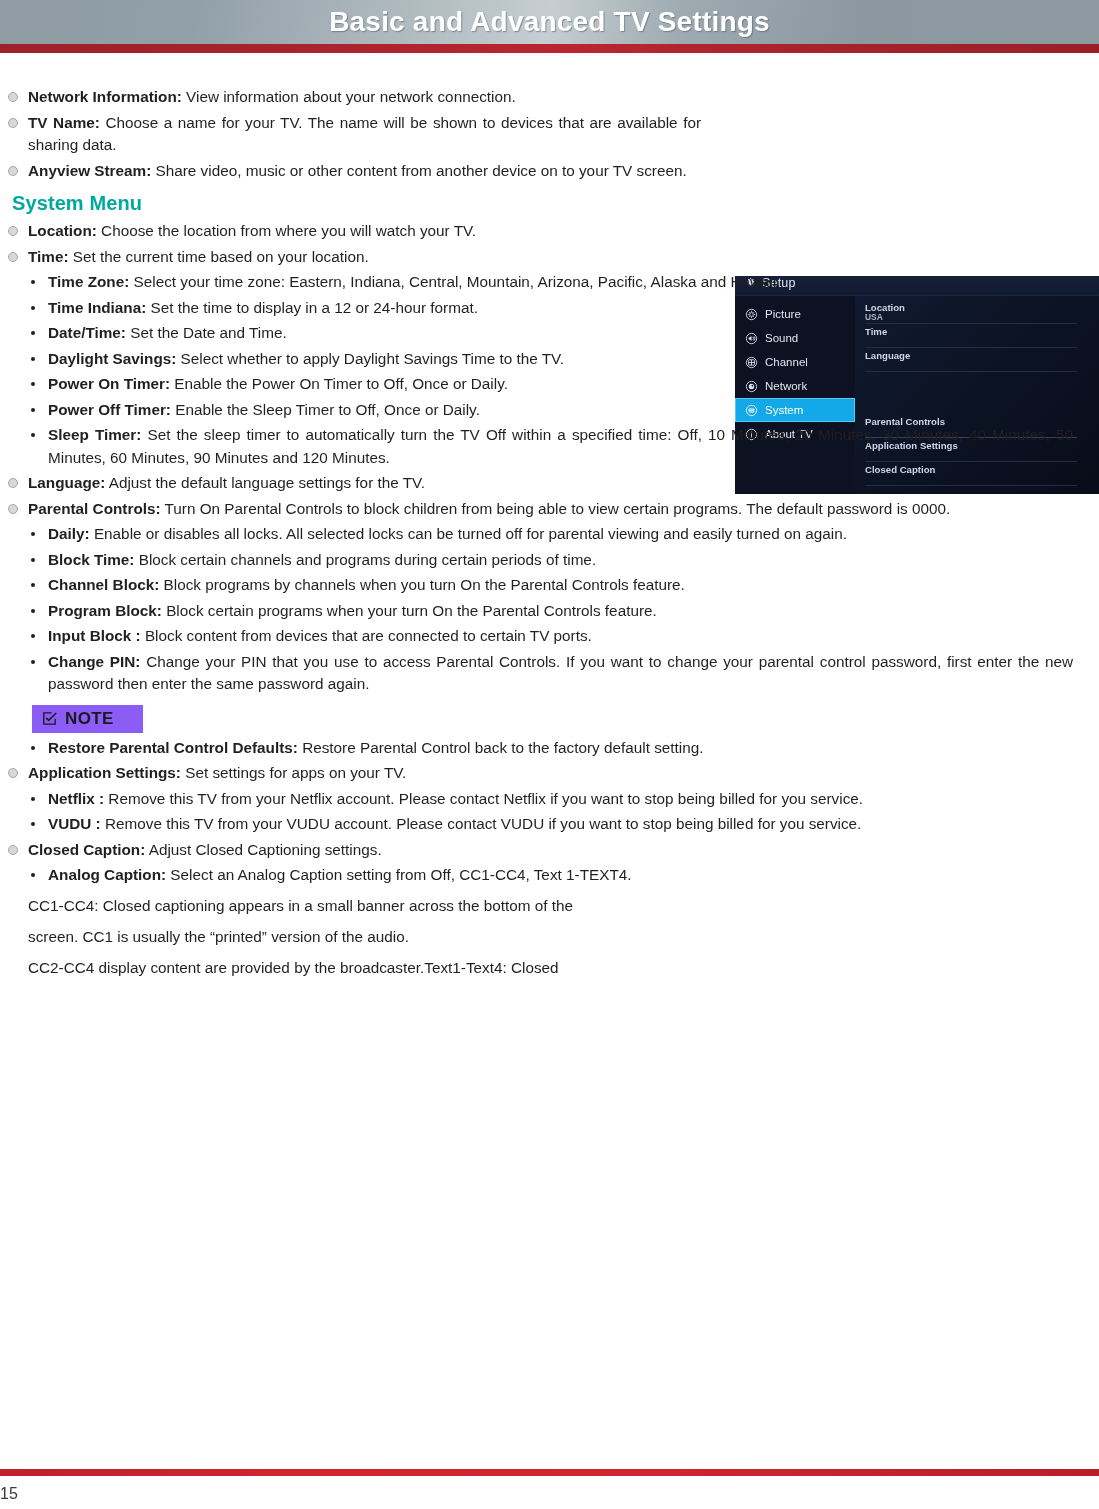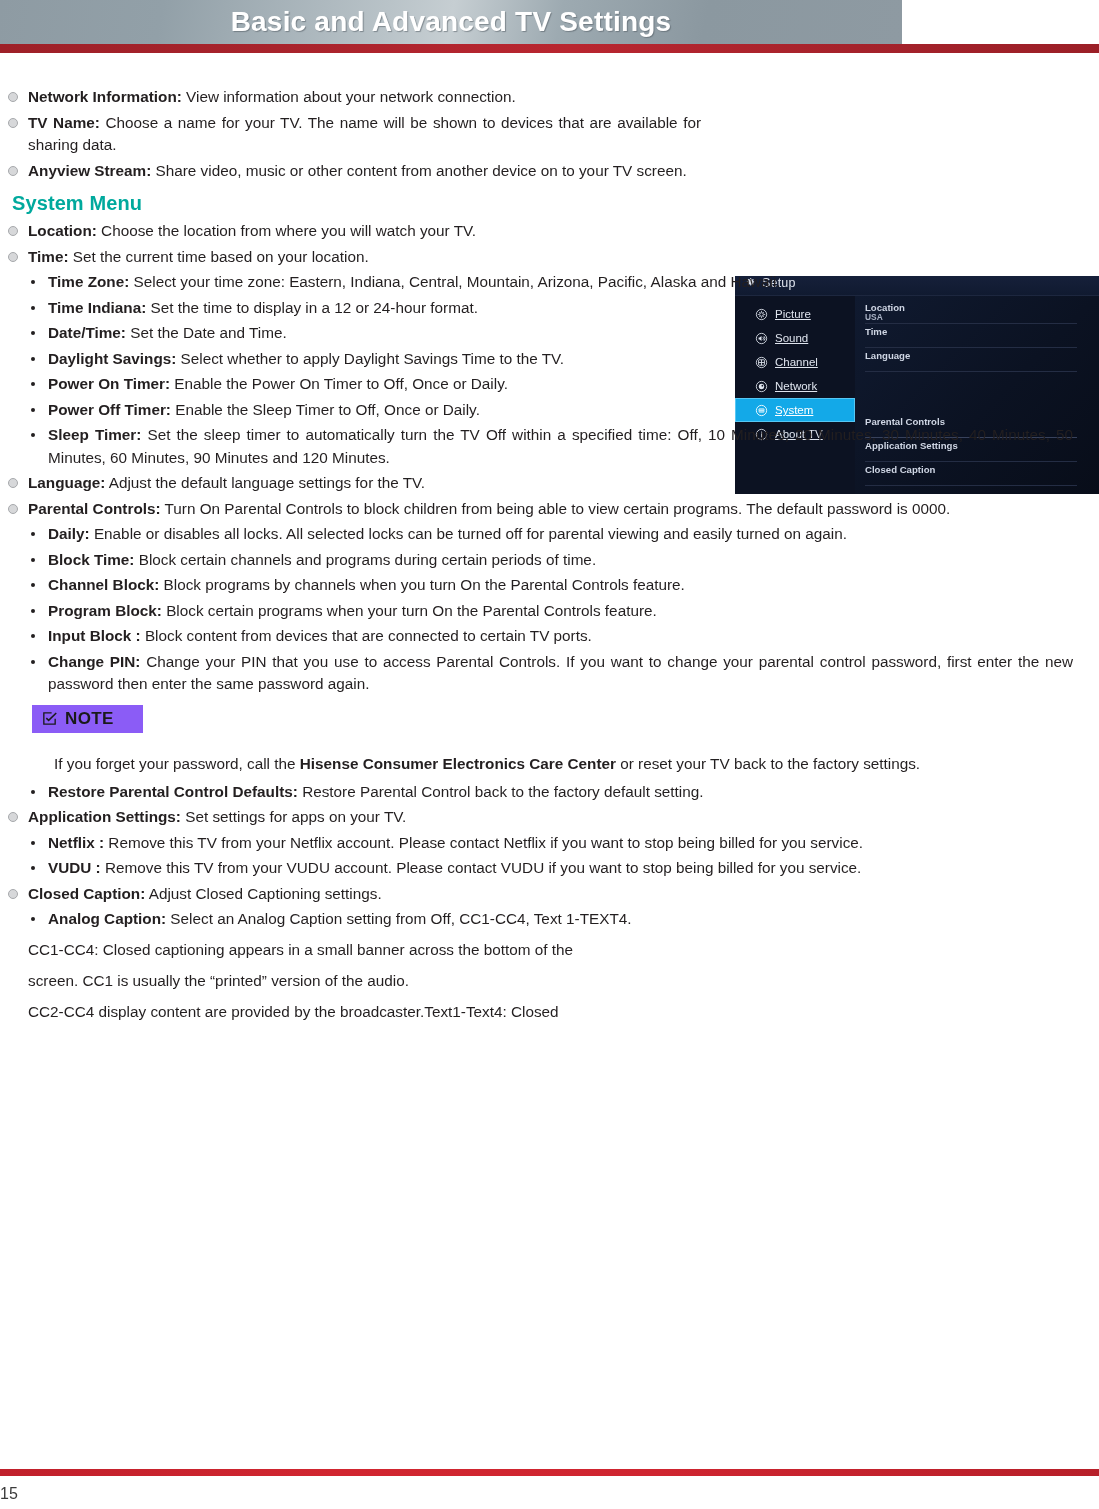--- a/index.html
+++ b/index.html
@@ -10,21 +10,21 @@
     background: #ffffff;
     font-family: "Liberation Sans", sans-serif;
     color: #231f20;
     position: relative;
     overflow: hidden;
   }
 
   
   .page-header {
     position: relative;
-    width: 902px;
+    width: 1099px;
     height: 44px;
     background: linear-gradient(100deg,
         #8e9ba3 0%,
         #92a0a8 18%,
         #b9c3c8 43%,
         #c6ced2 50%,
         #9daab1 62%,
         #8b98a0 78%,
         #8e9aa2 100%);
   }
@@ -165,24 +165,23 @@
   .tv-left {
     width: 120px;
     background: #0c1222;
     padding-top: 6px;
   }
   .tv-item {
     display: flex;
     align-items: center;
     gap: 7px;
     height: 24px;
-    padding-left: 20px;
+    padding-left: 10px;
     font-size: 11.5px;
     color: #dfe4ee;
-    text-decoration: underline;
   }
   .tv-item.active {
     background: #13a9e8;
     color: #ffffff;
     margin-left: 0;
     width: 120px;
     box-shadow: inset 0 0 0 1px #57c7f4;
   }
   .tv-ico { width: 13px; height: 13px; flex: 0 0 13px; }
   .tv-right {
@@ -447,23 +446,20 @@
   
   <div class="note-badge">
     <span>
       <svg width="17" height="17" viewBox="0 0 24 24" fill="none" stroke="#1a1a1a" stroke-width="1.9">
         <path d="M20 12.5V20H4V4h11"></path>
         <path d="M7.5 11.5l3.3 3.2L21.5 4.2" stroke-width="2.2"></path>
       </svg>
     </span>
     <span>NOTE</span>
   </div>
-  <p class="note-body">
-    <span>If you forget your password, call the </span><b>Hisense Consumer Electronics Care Center</b><span> or reset your TV back to the factory settings.</span>
-  </p>
 
   
   <p class="para lvl2">
     <span class="dot2"></span>
     <b>Restore Parental Control Defaults:</b><span> Restore Parental Control back to the factory default setting.</span>
   </p>
 
   
   <p class="para lvl1">
     <span class="dot"></span>

